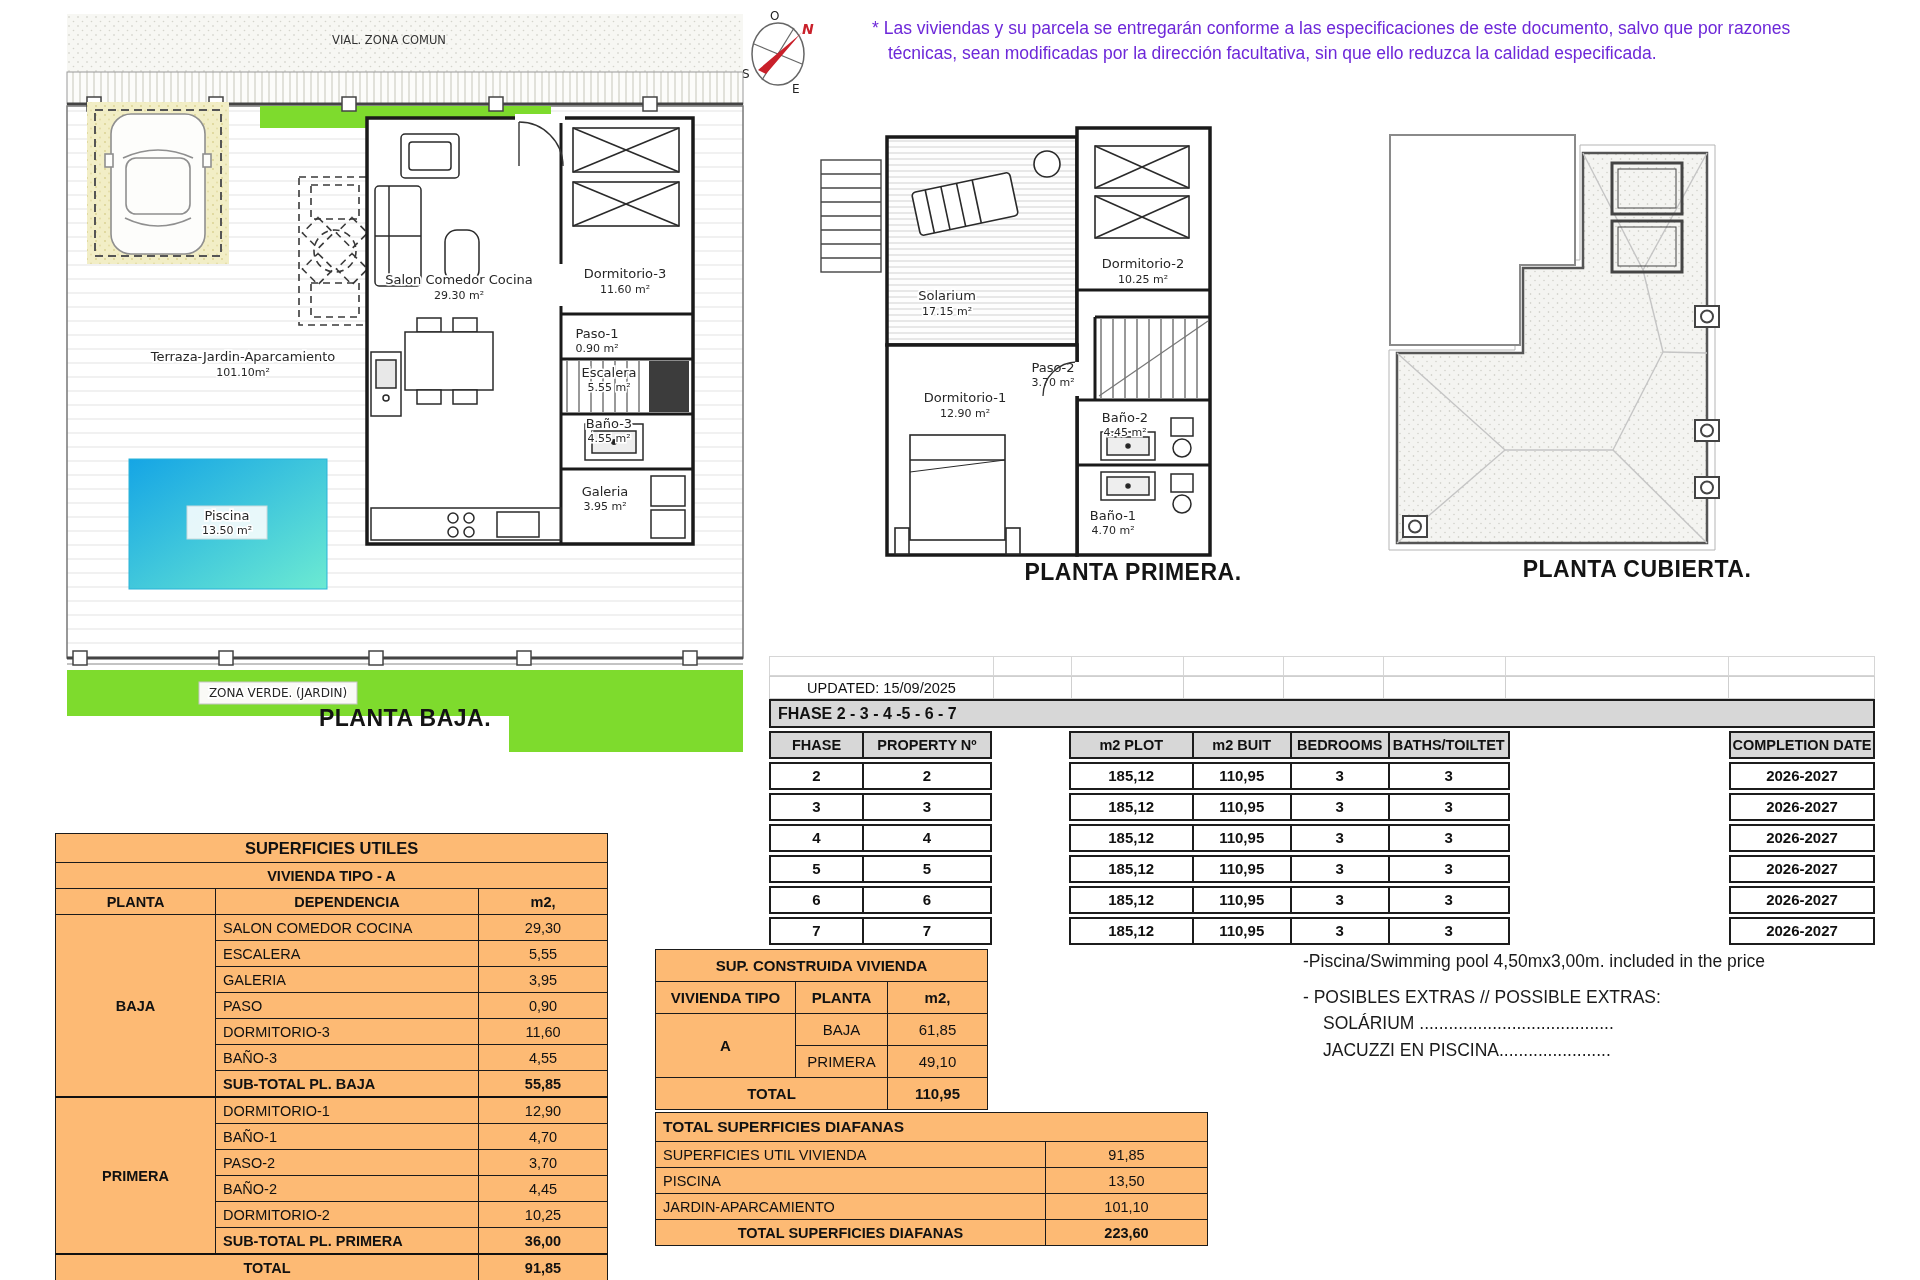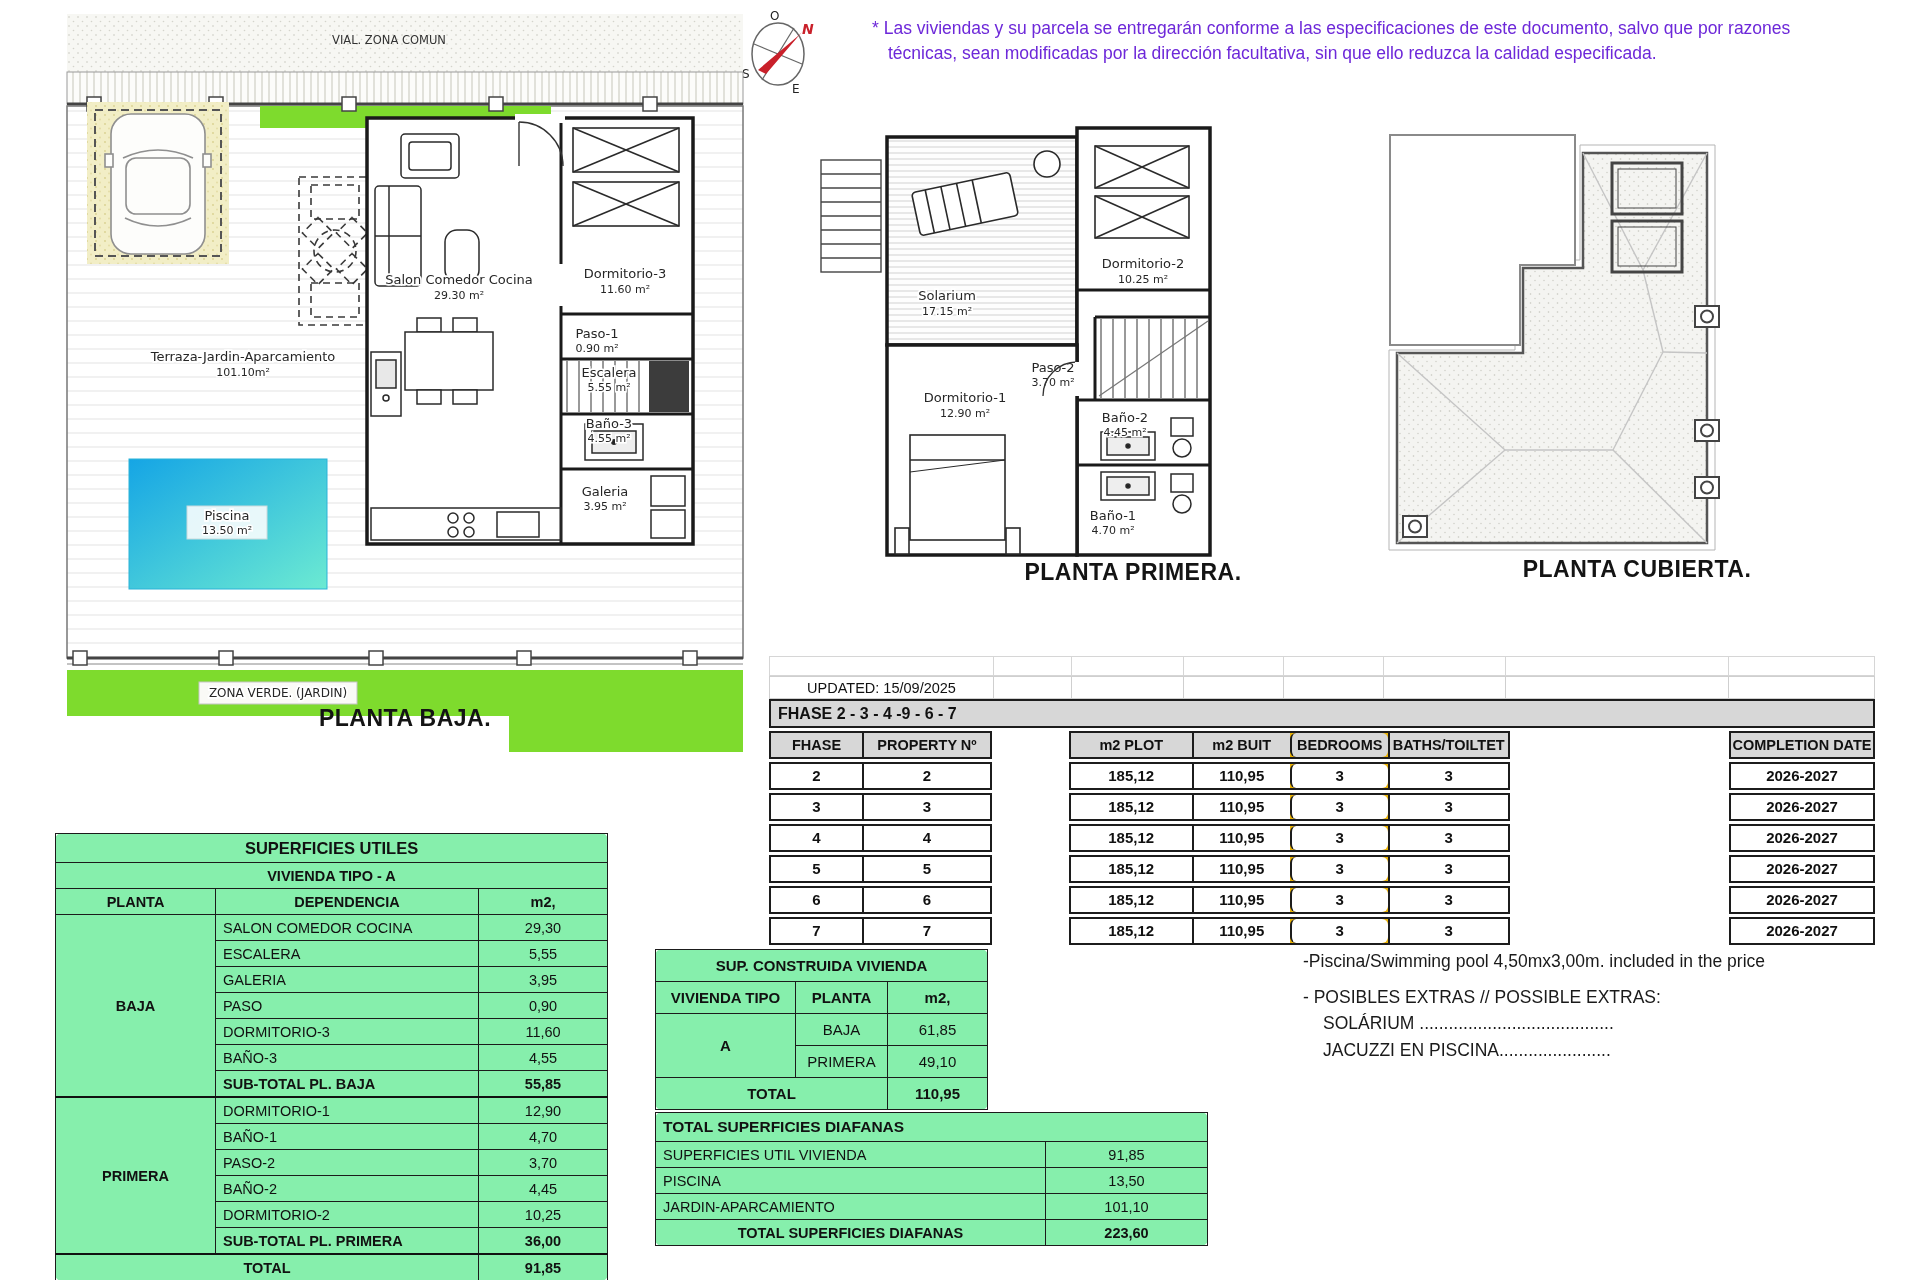--- a/index.html
+++ b/index.html
@@ -13,36 +13,36 @@
 
   
   #fhase{left:769px;top:656px;width:1106px;font-weight:700;}
   .frow{display:flex;align-items:stretch;}
   .grp{display:flex;border:2px solid #1c1c1c;background:#eab308;}
   .grp .cell{height:24px;line-height:24px;text-align:center;font-size:15px;background:#fff;}
   .grp .cell + .cell{border-left:2px solid #1c1c1c;}
   .hdr .grp .cell{background:#d7d7d7;font-size:14.5px;}
   .gap{background:transparent;}
   .w-f{width:91px;}  .w-p{width:126px;} .gA{width:78px;}
-  .w-m1{width:121px;}.w-m2{width:96px;} .w-bd{width:96px;border-radius:6px;} .w-bt{width:118px;}
+  .w-m1{width:121px;}.w-m2{width:96px;} .w-bd{width:96px;} .w-bt{width:118px;}
   .gB{width:223px;}  .w-cd{width:142px;}
   .drow{margin-top:3px;}
   .graybar{border:2px solid #1c1c1c;background:#d7d7d7;height:25px;line-height:25px;
            font-size:16px;padding-left:7px;margin-bottom:3px;}
   .hdr{margin-bottom:3px;}
   .faintrow{display:flex;}
   .faintrow div{border:1px solid #d6d6d6;border-left:none;height:20px;box-sizing:border-box;}
   .faintrow div:first-child{border-left:1px solid #d6d6d6;}
   .updrow{display:flex;font-weight:400;}
   .updrow div{border:1px solid #cfcfcf;border-left:none;height:23px;line-height:23px;
               box-sizing:border-box;font-size:14.5px;text-align:center;}
   .updrow div:first-child{border-left:1px solid #cfcfcf;}
 
   
-  table{border-collapse:collapse;table-layout:fixed;background:#86efac;border-radius:7px;}
+  table{border-collapse:collapse;table-layout:fixed;background:#fdba74;}
   td{border:1.6px solid #1b1b1b;text-align:center;font-size:14.5px;height:25px;
      padding:0 4px;overflow:hidden;white-space:nowrap;}
   .b{font-weight:700;}
   .left{text-align:left;padding-left:7px;}
   .tt{font-size:16.5px;height:28px;}
   .thick{border-top:2.5px solid #111;}
   #t-utiles{left:55px;top:833px;width:552px;}
   #t-constr{left:655px;top:949px;width:332px;}
   #t-constr td{height:31px;font-size:15px;}
   #t-diaf{left:655px;top:1112px;width:552px;}
@@ -420,21 +420,21 @@
   <div class="updrow">
     <div style="width:225px">UPDATED: 15/09/2025</div>
     <div style="width:78px"></div>
       <div style="width:112px"></div>
       <div style="width:100px"></div>
     <div style="width:100px"></div>
       <div style="width:122px"></div>
       <div style="width:223px"></div>
     <div style="width:146px"></div>
   </div>
-  <div class="graybar">FHASE  2 - 3 - 4 -9 - 6 - 7</div>
+  <div class="graybar">FHASE  2 - 3 - 4 -5 - 6 - 7</div>
   <div class="frow hdr">
     <div class="grp">
       <div class="cell w-f">FHASE</div>
       <div class="cell w-p">PROPERTY Nº</div>
     </div>
     <div class="gap gA"></div>
     <div class="grp">
       <div class="cell w-m1">m2 PLOT</div>
       <div class="cell w-m2">m2 BUIT</div>
       <div class="cell w-bd">BEDROOMS</div>

